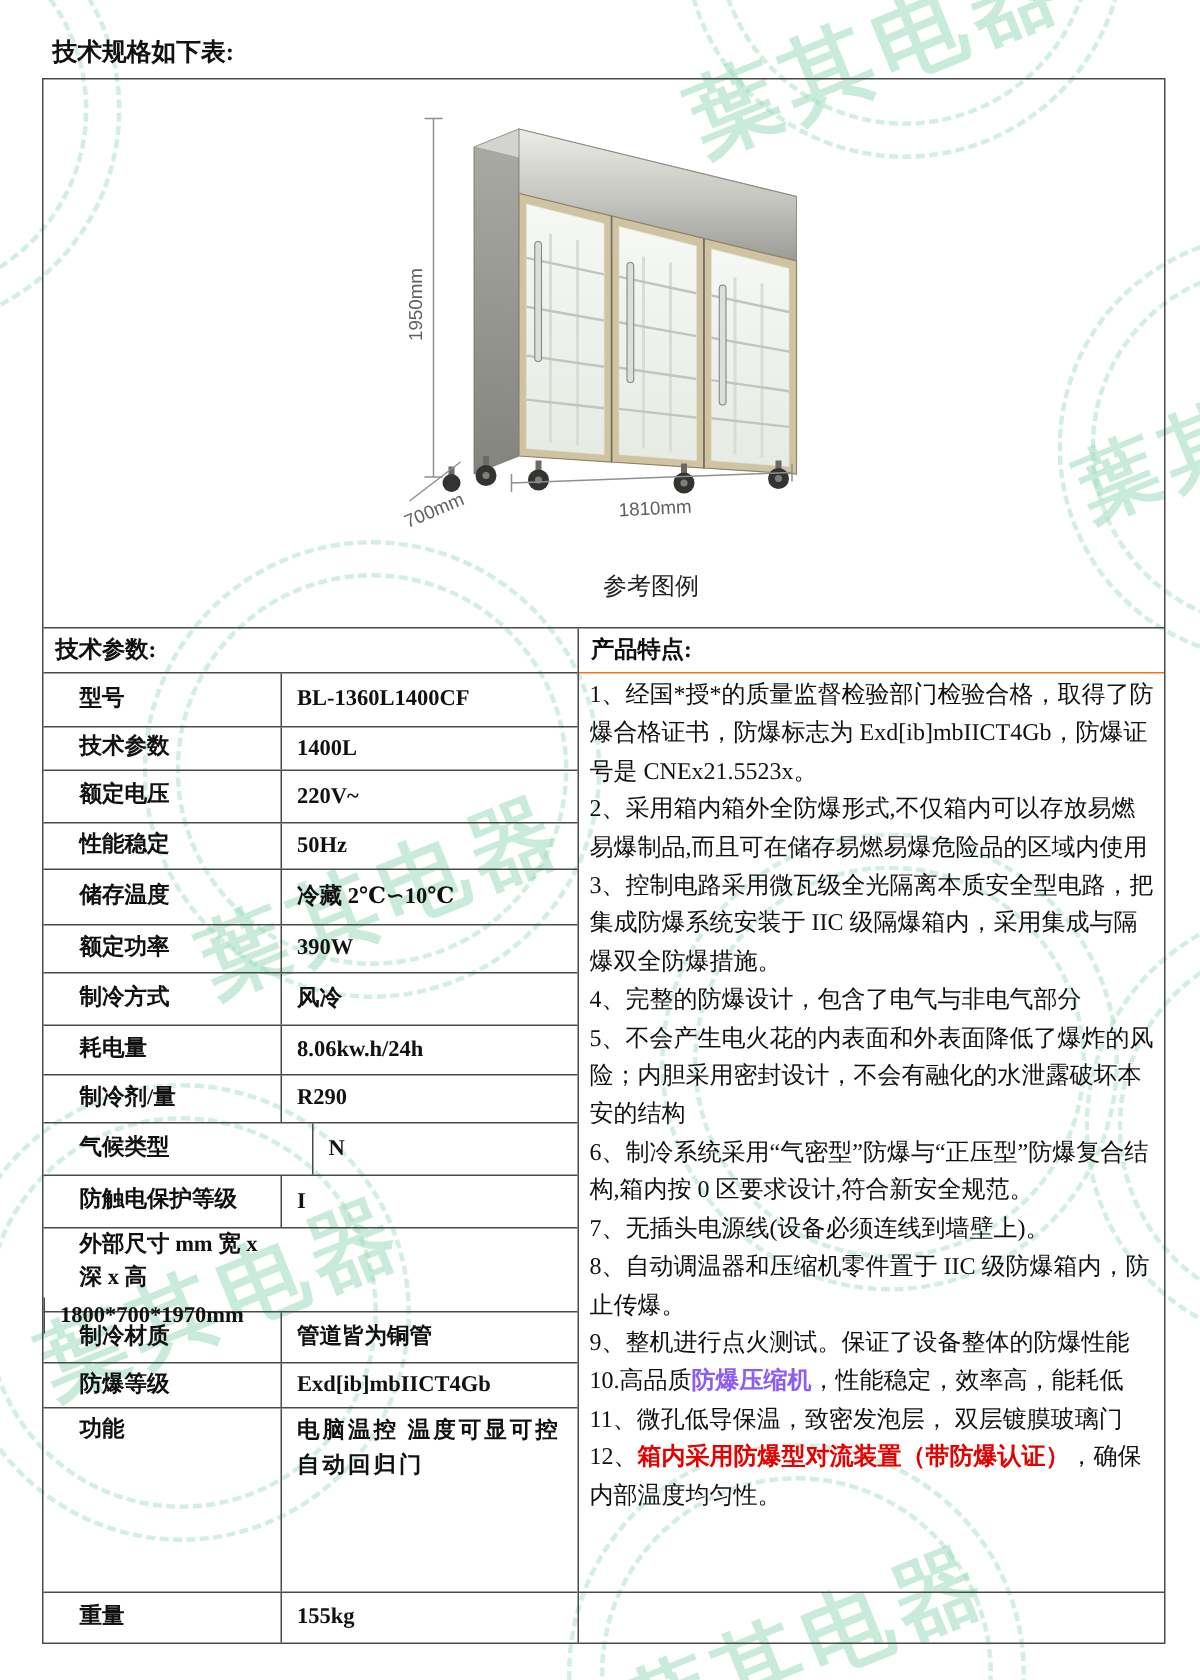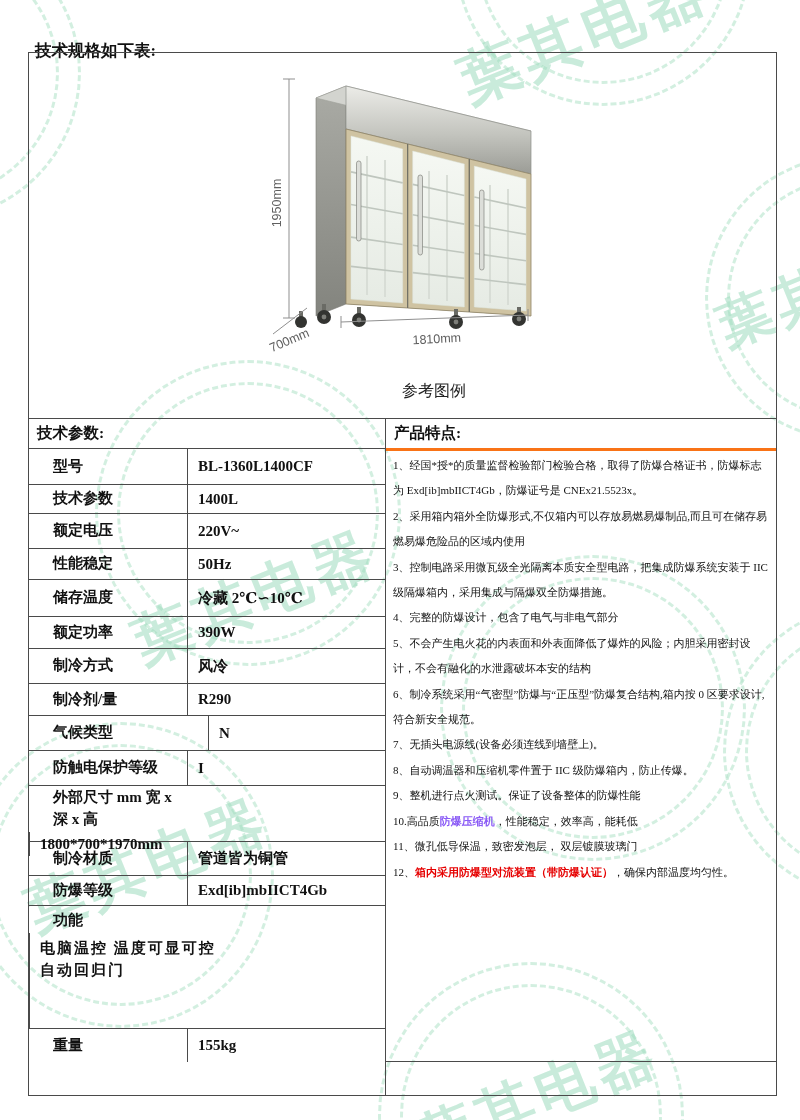--- a/index.html
+++ b/index.html
@@ -5,37 +5,37 @@
   html,body{margin:0;padding:0;background:#fff;}
   .page{position:relative;width:800px;height:1120px;background:#ffffff;overflow:hidden;
         font-family:"Liberation Serif","DejaVu Serif",serif;color:#111;}
   
   .wm-layer{position:absolute;inset:0;z-index:1;pointer-events:none;}
   .wm-circle{position:absolute;border:3px dashed #b6e5cd;border-radius:50%;opacity:.6;}
   .wm-text{position:absolute;font-weight:bold;white-space:nowrap;opacity:.55;
            transform-origin:center;letter-spacing:6px;}
   
   .content{position:absolute;inset:0;z-index:2;}
-  .title{position:absolute;left:35px;top:40px;font-size:16.5px;font-weight:bold;}
+  .title{position:absolute;left:35px;top:24px;font-size:16.5px;font-weight:bold;}
   .box{position:absolute;left:28px;top:52px;width:749px;border:1.5px solid #4a4a4a;box-sizing:border-box;background:transparent;}
   .img-cell{position:relative;height:366px;border-bottom:1px solid #4a4a4a;box-sizing:border-box;}
   .caption{position:absolute;left:330px;top:328px;width:150px;text-align:center;font-size:16px;color:#222;}
   .table{display:flex;}
   .left-col{width:357px;box-sizing:border-box;}
   .right-col{width:392px;border-left:1px solid #4a4a4a;box-sizing:border-box;display:flex;flex-direction:column;}
   .col-header{height:29px;display:flex;align-items:center;padding-left:8px;font-weight:bold;font-size:15.5px;box-sizing:border-box;}
   .spec-row{display:flex;border-top:1px solid #4a4a4a;box-sizing:border-box;font-size:15px;}
   .spec-label{width:142px;padding:1px 4px 1px 8px;display:flex;align-items:center;font-weight:bold;box-sizing:border-box;line-height:1.45;margin-left:16px;}
   .spec-value{flex:1;border-left:1px solid #4a4a4a;padding:1px 4px 1px 10px;display:flex;align-items:center;
               box-sizing:border-box;white-space:pre-line;line-height:1.5;}
   .spec-value.normal{font-weight:bold;}
   .spec-value.bold{font-weight:bold;}
   .row-top .spec-label,.row-top .spec-value{align-items:flex-start;padding-top:4px;}
-  .feat-body{height:613px;border-top:3px solid #f97316;box-sizing:border-box;
-             padding:2px 6px 0 7px;font-size:11px;line-height:25.4px;overflow:hidden;}
+  .feat-body{height:613px;border-top:1px solid #f97316;box-sizing:border-box;
+             padding:2px 6px 0 7px;font-size:16px;line-height:25.4px;overflow:hidden;}
   .feat-body p{margin:0;}
   .feat-footer{height:34px;border-top:1px solid #4a4a4a;box-sizing:border-box;}
 </style>
 </head>
 <body>
 
 <div class="page">
 
   <div class="wm-layer" id="wm-layer">
       <div class="wm-circle" style="left: 455px; top: -190px; width: 290px; height: 290px;"></div>
@@ -202,20 +202,24 @@
                 <div class="spec-value bold">冷藏 2℃∽10℃</div>
               </div>
               <div class="spec-row" style="height: 32px;">
                 <div class="spec-label">额定功率</div>
                 <div class="spec-value bold">390W</div>
               </div>
               <div class="spec-row" style="height: 35px;">
                 <div class="spec-label">制冷方式</div>
                 <div class="spec-value normal">风冷</div>
               </div>
+              <div class="spec-row" style="height: 33px;">
+                <div class="spec-label">耗电量</div>
+                <div class="spec-value bold">8.06kw.h/24h</div>
+              </div>
               <div class="spec-row" style="height: 32px;">
                 <div class="spec-label">制冷剂/量</div>
                 <div class="spec-value bold">R290</div>
               </div>
               <div class="spec-row" style="height: 35px; gap: 21px;">
                 <div class="spec-label">气候类型</div>
                 <div class="spec-value bold">N</div>
               </div>
               <div class="spec-row" style="height: 35px;">
                 <div class="spec-label">防触电保护等级</div>
@@ -226,21 +230,21 @@
                 <div class="spec-value bold">1800*700*1970mm</div>
               </div>
               <div class="spec-row" style="height: 34px;">
                 <div class="spec-label">制冷材质</div>
                 <div class="spec-value normal">管道皆为铜管</div>
               </div>
               <div class="spec-row" style="height: 30px;">
                 <div class="spec-label">防爆等级</div>
                 <div class="spec-value bold">Exd[ib]mbIICT4Gb</div>
               </div>
-              <div class="spec-row row-top" style="height: 123px; flex-direction: column;">
+              <div class="spec-row row-top" style="height: 123px;">
                 <div class="spec-label">功能</div>
                 <div class="spec-value bold" style="letter-spacing: 2px;">电脑温控  温度可显可控
 自动回归门</div>
               </div>
               <div class="spec-row" style="height: 34px;">
                 <div class="spec-label">重量</div>
                 <div class="spec-value bold">155kg</div>
               </div>
             </div>
         </div>

